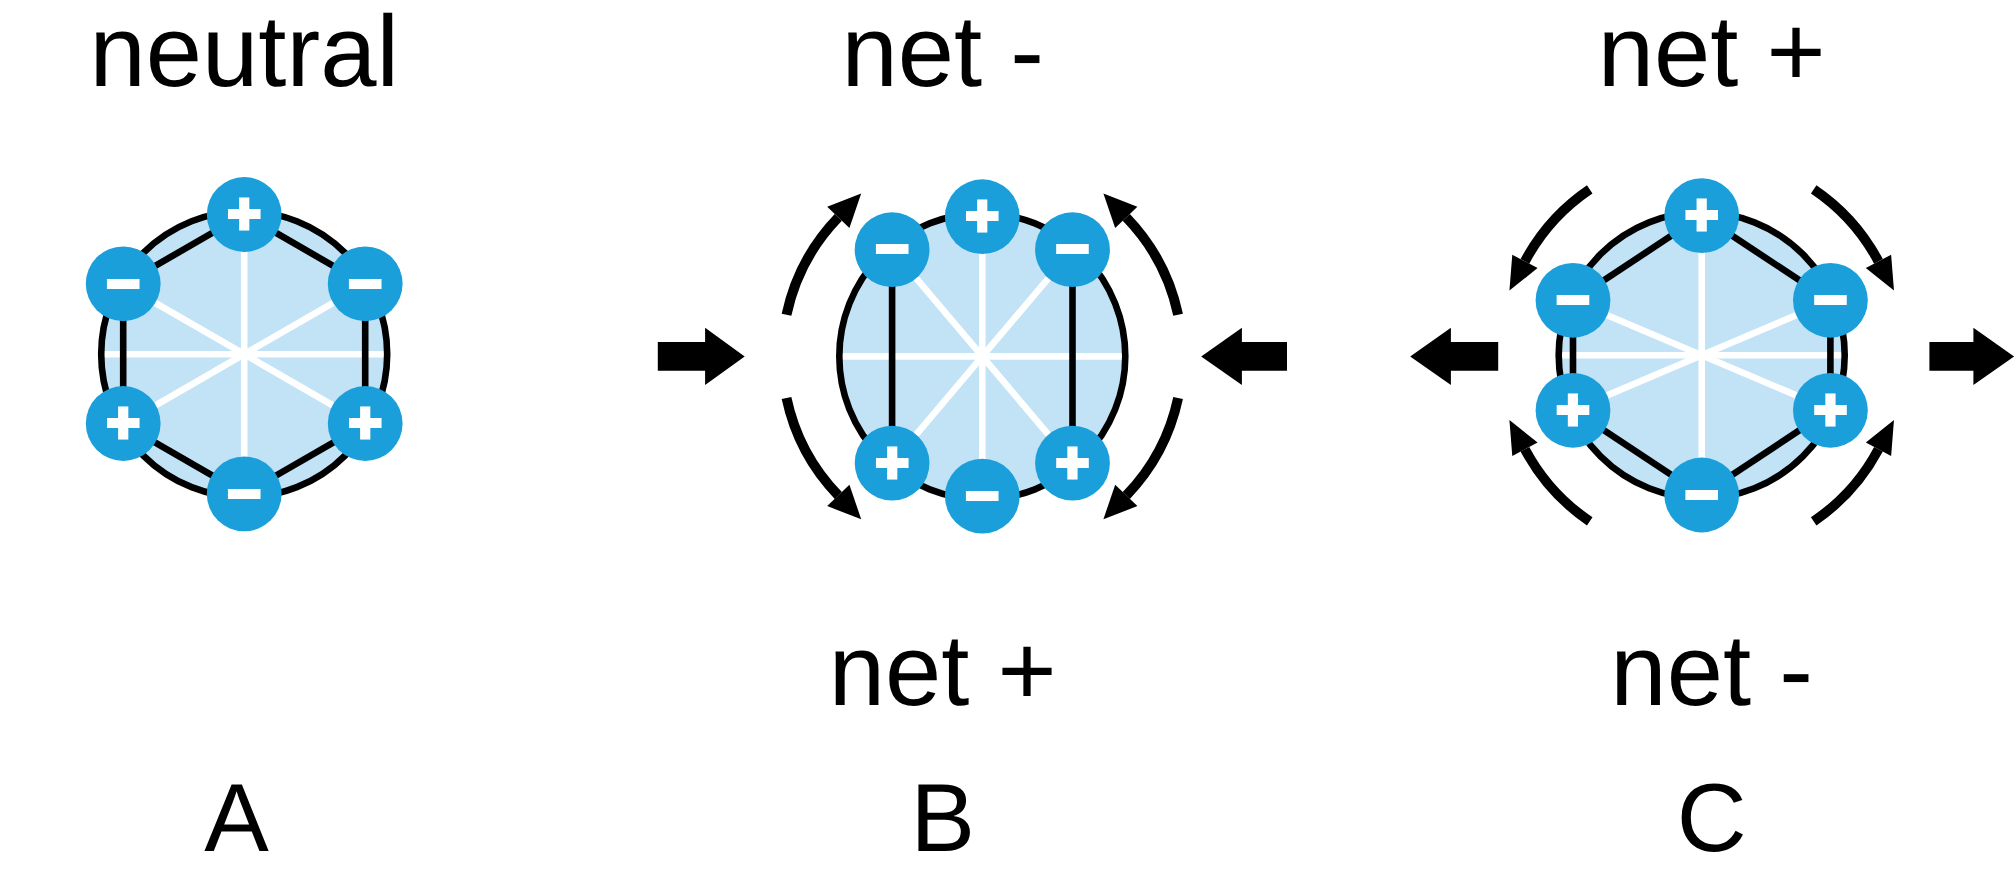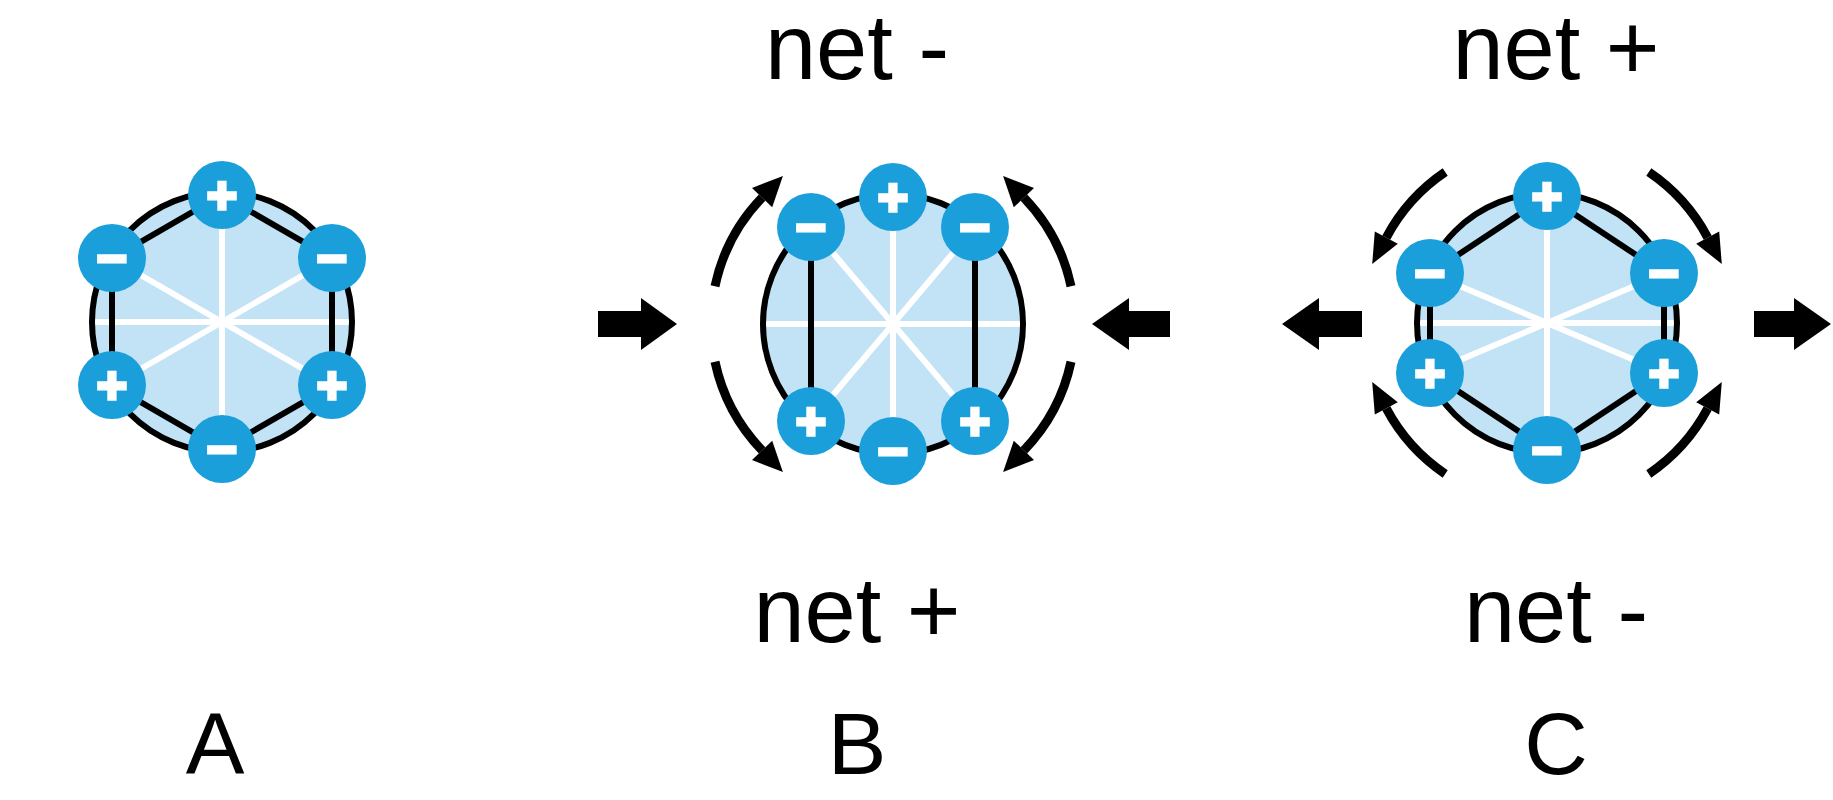--- a/index.html
+++ b/index.html
@@ -137,20 +137,21 @@
         <path class="rot-arc" d="M1445.2 473.9 A182 182 0 0 1 1386.3 408.4"></path>
         <polygon class="rot-head" points="1372.2,381.9 1397.8,402.3 1374.8,414.5"></polygon>
       </g>
       <g>
         <path class="rot-arc" d="M1648.8 473.9 A182 182 0 0 0 1707.7 408.4"></path>
         <polygon class="rot-head" points="1721.8,381.9 1696.2,402.3 1719.2,414.5"></polygon>
       </g>
     </g>
   </svg>
 
+  <div class="label" style="left:2px;top:0;">neutral</div>
   <div class="label" style="left:637px;top:0;">net -</div>
   <div class="label" style="left:1336px;top:0;">net +</div>
   <div class="label" style="left:637px;top:563px;">net +</div>
   <div class="label" style="left:1336px;top:563px;">net -</div>
   <div class="letter" style="left:115px;top:700px;">A</div>
   <div class="letter" style="left:757px;top:700px;">B</div>
   <div class="letter" style="left:1456px;top:700px;">C</div>
 
   <div class="charge" style="left:188px;top:161px;">+</div>
   <div class="charge" style="left:78px;top:224px;">−</div>

